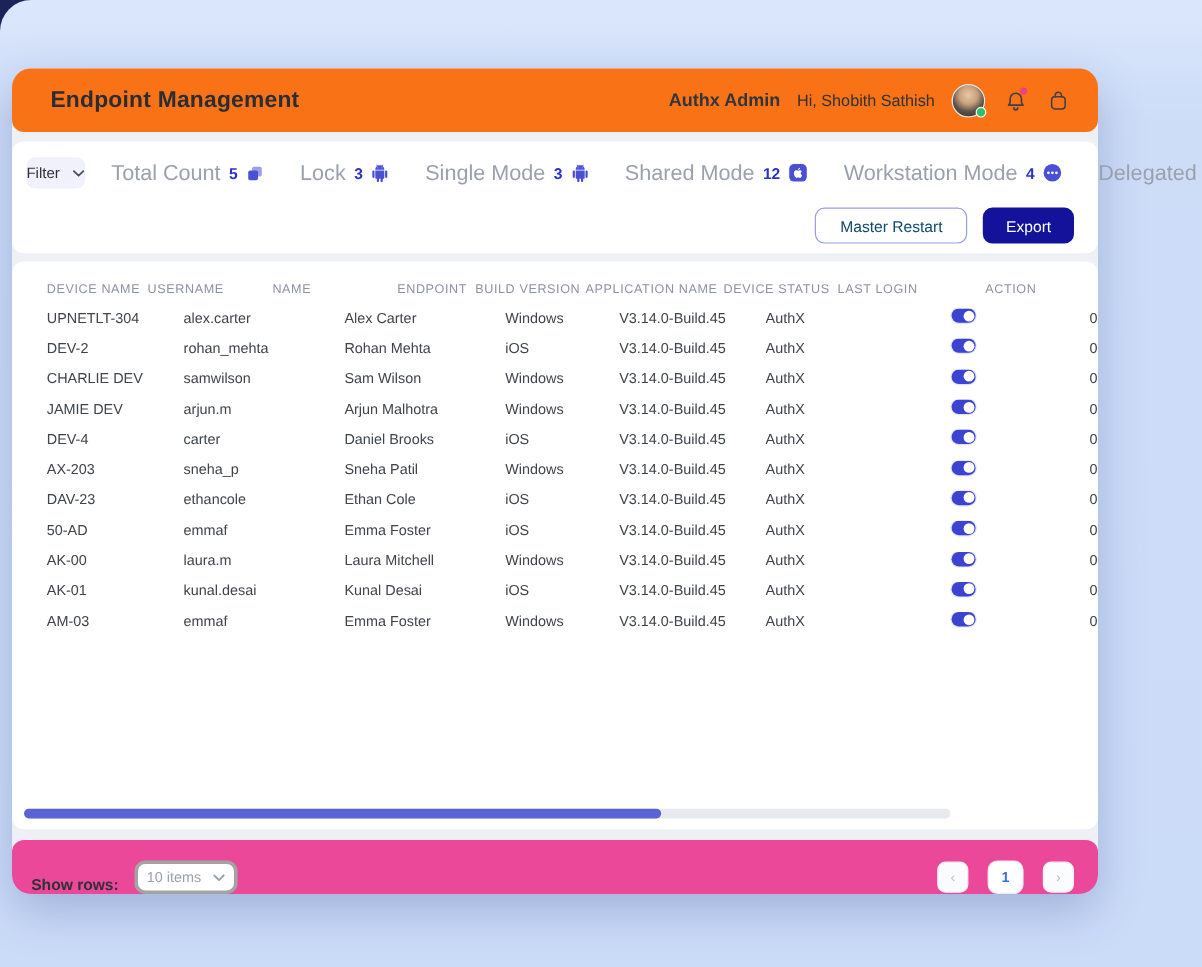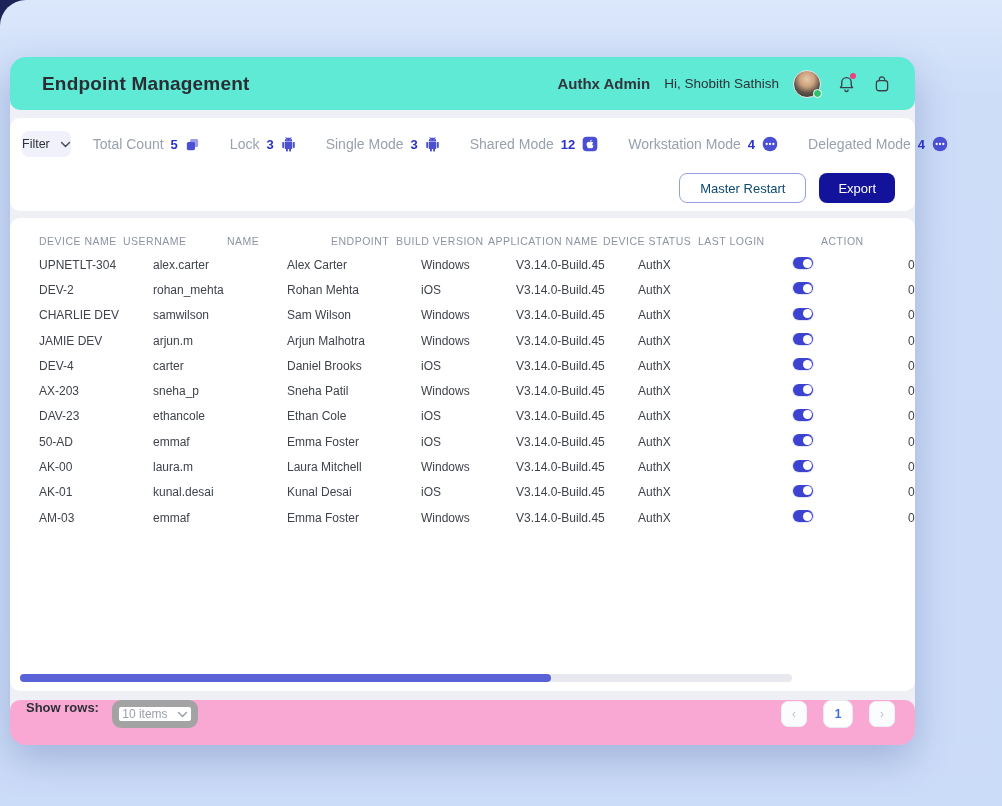--- a/index.html
+++ b/index.html
@@ -15,21 +15,21 @@
     border-radius:26px 0 0 0;
   }
   .app-card {
     position:absolute; left:10px; top:57px; width:905px; height:688px;
     background:#eef0f6; border-radius:18px;
     box-shadow:0 14px 38px rgba(52,70,140,0.28);
     display:flex; flex-direction:column;
   }
   
   .hdr {
-    height:53px; background:#5eead4; border-radius:16px 16px 10px 10px;
+    height:53px; background:#f97316; border-radius:16px 16px 10px 10px;
     display:flex; align-items:center; padding:0 22px 0 32px; flex:none;
   }
   .hdr-title { font-size:19px; font-weight:700; color:#2a2d34; letter-spacing:.2px; }
   .hdr-right { margin-left:auto; display:flex; align-items:center; gap:14px; }
   .admin-label { font-size:15px; font-weight:700; color:#32353c; }
   .greeting { font-size:13.5px; color:#2e3138; }
   .avatar-wrap { position:relative; width:28px; height:28px; }
   .avatar {
     width:28px; height:28px; border-radius:50%;
     background:radial-gradient(circle at 50% 32%, #e8c9a8 0%, #caa07c 34%, #5d524a 62%, #2f2b29 100%);
@@ -50,21 +50,21 @@
     padding:13px 20px 0 12px; display:flex; flex-direction:column;
   }
   .filter-row { display:flex; align-items:center; }
   .filter-chip {
     width:80px; height:26px; background:#f0f1fa; border-radius:7px;
     display:flex; align-items:center; justify-content:center; gap:10px; cursor:pointer;
   }
   .filter-chip span { font-size:12.5px; color:#2e3138; }
   .stats { display:flex; align-items:center; margin-left:22px; gap:30px; }
   .stat { display:flex; align-items:center; gap:7px; white-space:nowrap; }
-  .stat-label { font-size:14px; color:#9aa1ad; }
+  .stat-label { font-size:18px; color:#9aa1ad; }
   .stat-value { font-size:13px; font-weight:700; color:#2b31c9; }
   .stat-icon { display:flex; align-items:center; }
   .actions-row { display:flex; justify-content:flex-end; align-items:center; gap:13px; margin-top:16px; }
   .btn-outline {
     height:30px; padding:0 20px; background:#ffffff;
     border:1px solid #979de4; border-radius:8px;
     font-size:13px; color:#0c4a6e; font-family:inherit; cursor:pointer;
   }
   .btn-solid {
     height:30px; padding:0 19px; background:#12129b; border:none; border-radius:8px;
@@ -101,26 +101,26 @@
   .hscroll {
     position:absolute; left:10px; top:456px; width:772px; height:8px;
     background:#e7e9ee; border-radius:5px; cursor:pointer;
   }
   .hscroll .thumb {
     position:absolute; left:0; top:0; width:531px; height:8px;
     background:#5a62d8; border-radius:5px; cursor:grab;
   }
   
   .footer-panel {
-    height:45px; background:#f9a8d4; border-radius:10px 10px 16px 16px; flex:none;
-    display:flex; align-items:flex-start; padding:0 20px 0 16px;
+    height:45px; background:#ec4899; border-radius:10px 10px 16px 16px; flex:none;
+    display:flex; align-items:flex-end; padding:0 20px 0 16px;
   }
   .show-rows-label { font-size:13px; font-weight:700; color:#2e3138; }
   .rows-select {
-    margin-left:13px; width:86px; height:28px; border:7px solid #a3a3a3; border-radius:9px;
+    margin-left:13px; width:86px; height:28px; border:3px solid #a3a3a3; border-radius:9px;
     display:flex; align-items:center; justify-content:center; gap:9px; cursor:pointer; background:#ffffff;
   }
   .rows-select span { font-size:12px; color:#9aa0ab; }
   .pager { margin-left:auto; display:flex; align-items:center; gap:16px; }
   .pg-btn {
     width:26px; height:26px; border:1px solid #eef0f4; background:#fbfcfd; border-radius:7px;
     display:flex; align-items:center; justify-content:center; cursor:pointer;
     font-size:12px; color:#b9bfca;
   }
   .pg-num {

